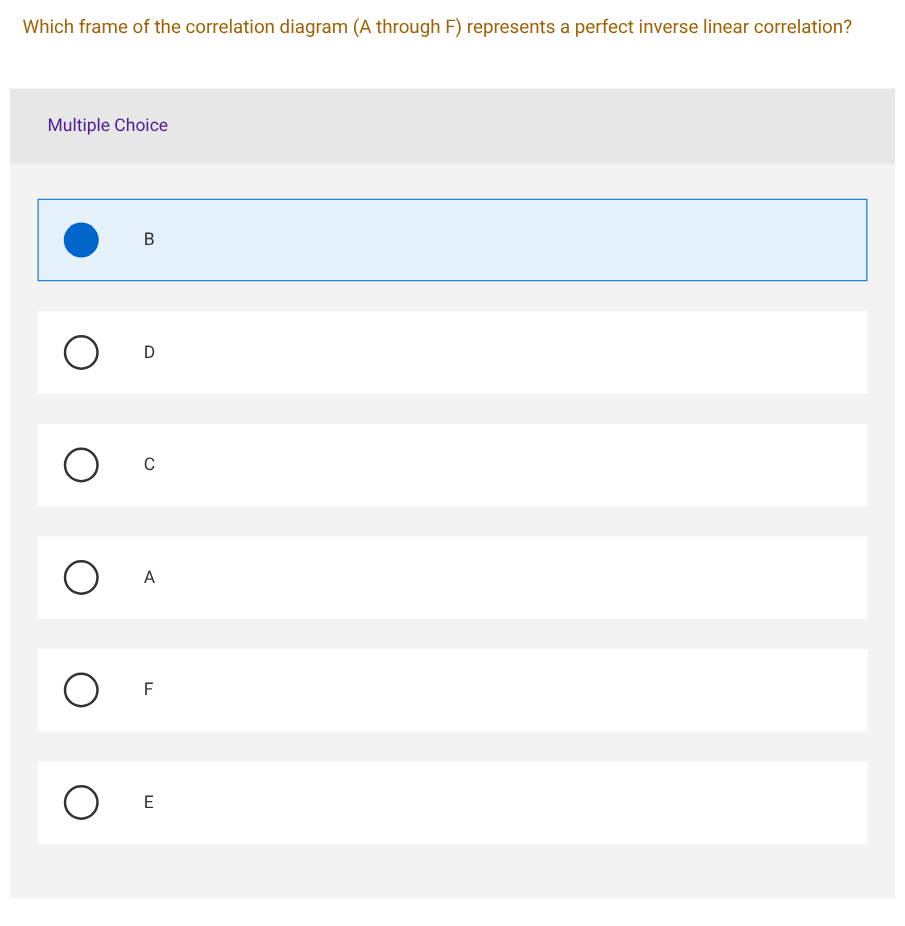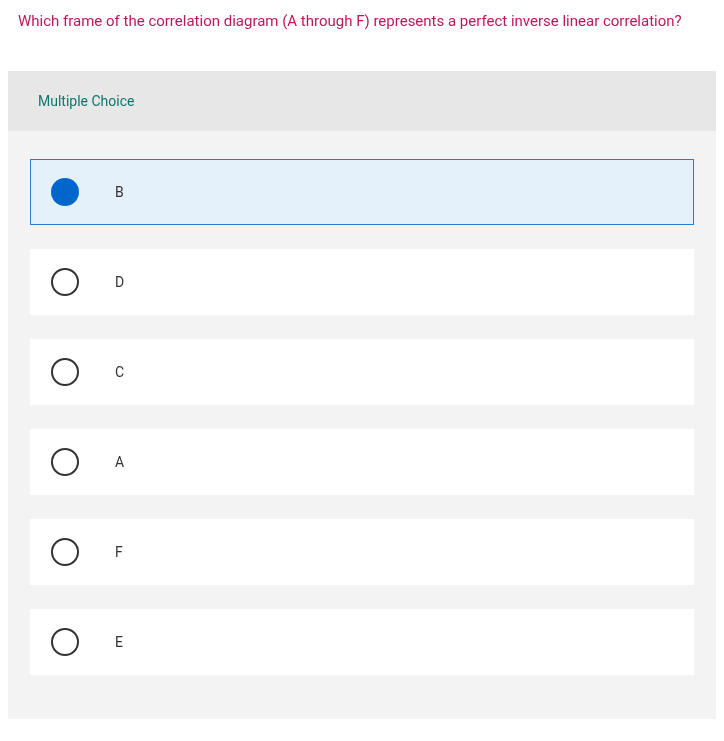--- a/index.html
+++ b/index.html
@@ -10,32 +10,32 @@
     body {
       font-family: -apple-system, BlinkMacSystemFont, "Segoe UI", Roboto, Arial, sans-serif;
       background: #ffffff;
       width: 724px;
       color: #333;
     }
     .question-text {
       padding: 10px 18px 16px 18px;
       font-size: 15px;
       line-height: 1.5;
-      color: #be185d;
+      color: #a16207;
     }
     .quiz-container {
       background: #f3f3f3;
       padding: 0 0 20px 0;
       margin: 22px 8px 0 8px;
     }
     .mc-header {
       background: #e7e7e7;
       padding: 22px 30px;
       font-size: 14px;
-      color: #0f766e;
+      color: #4c1d95;
     }
     .options {
       padding: 28px 22px 0 22px;
     }
     .option {
       background: #ffffff;
       border: 1px solid transparent;
       padding: 18px 20px;
       margin-bottom: 24px;
       display: flex;

